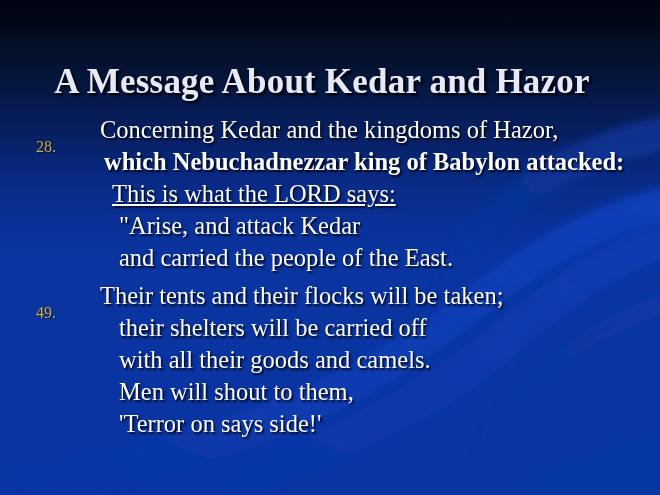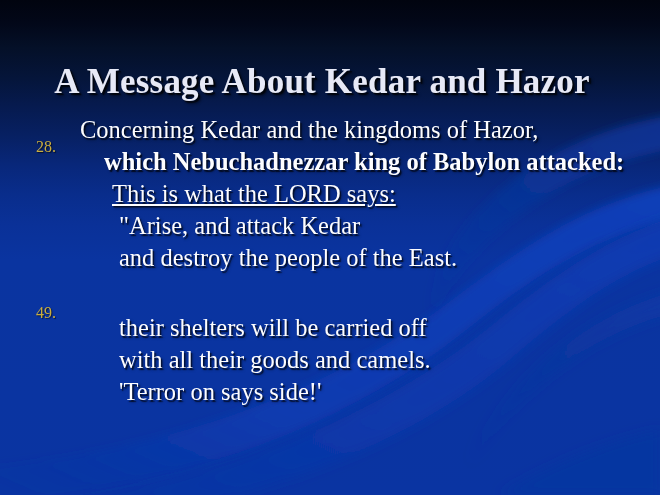--- a/index.html
+++ b/index.html
@@ -88,21 +88,21 @@
     line-height: 34px;
     color: #c9ad3f;
     text-shadow: 1px 1px 1px rgba(0,0,0,0.6);
   }
 
   .verse-text {
     display: inline-block;
   }
 
   
-  .ind-a .verse-text { margin-left: 80px; }   
+  .ind-a .verse-text { margin-left: 100px; }   
   .ind-b .verse-text { margin-left: 104px; font-weight: bold; }   
   .ind-c .verse-text { margin-left: 112px; text-decoration: underline; }  
   .ind-d .verse-text { margin-left: 119px; }  
 
   .gap-before { margin-top: 6px; }
 </style>
 </head>
 <body>
 
 <div id="slide">
@@ -170,30 +170,34 @@
     <div class="verse-line ind-b">
       <span class="verse-text">which Nebuchadnezzar king of Babylon attacked:</span>
     </div>
     <div class="verse-line ind-c">
       <span class="verse-text">This is what the LORD says:</span>
     </div>
     <div class="verse-line ind-d">
       <span class="verse-text">"Arise, and attack Kedar</span>
     </div>
     <div class="verse-line ind-d">
-      <span class="verse-text">and destroy the people of the East.</span>
+      <span class="verse-text">and carried the people of the East.</span>
     </div>
 
     <div class="verse-line ind-a gap-before">
       <span class="verse-num">49.</span>
+      <span class="verse-text">Their tents and their flocks will be taken;</span>
     </div>
     <div class="verse-line ind-d">
       <span class="verse-text">their shelters will be carried off</span>
     </div>
     <div class="verse-line ind-d">
       <span class="verse-text">with all their goods and camels.</span>
+    </div>
+    <div class="verse-line ind-d">
+      <span class="verse-text">Men will shout to them,</span>
     </div>
     <div class="verse-line ind-d">
       <span class="verse-text">'Terror on says side!'</span>
     </div>
 
   </div>
 </div>
 
 </body></html>

